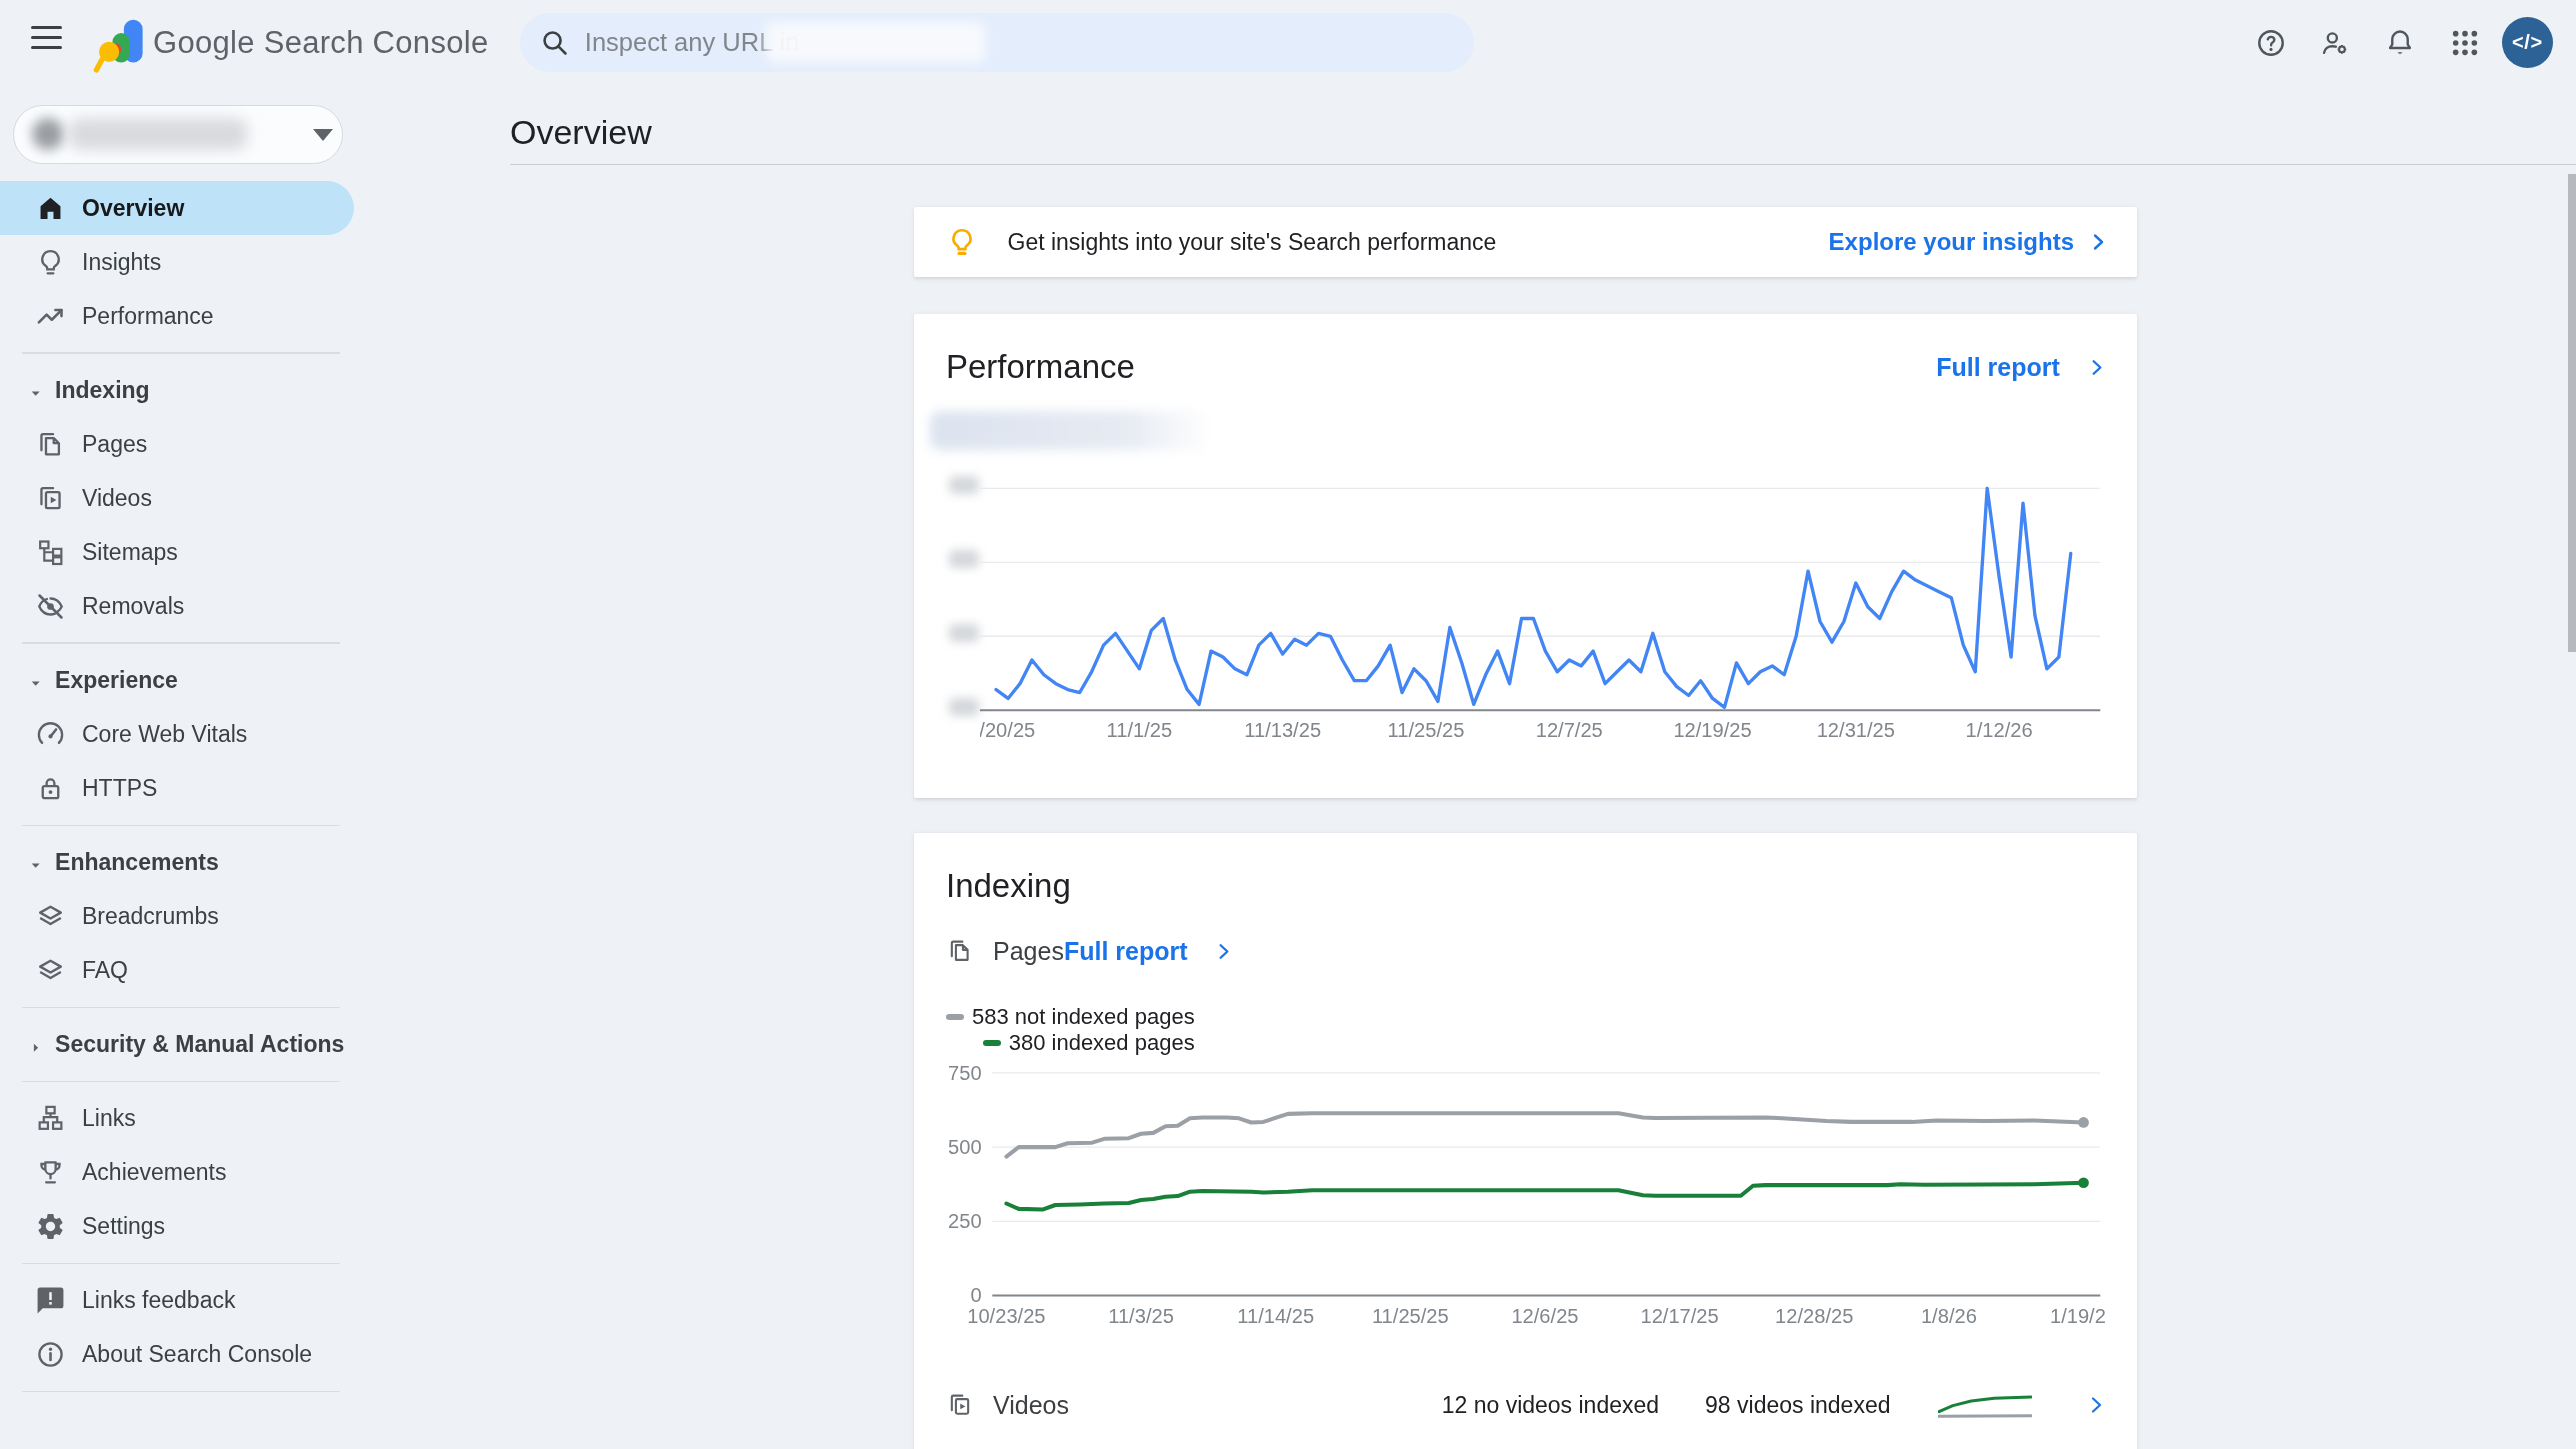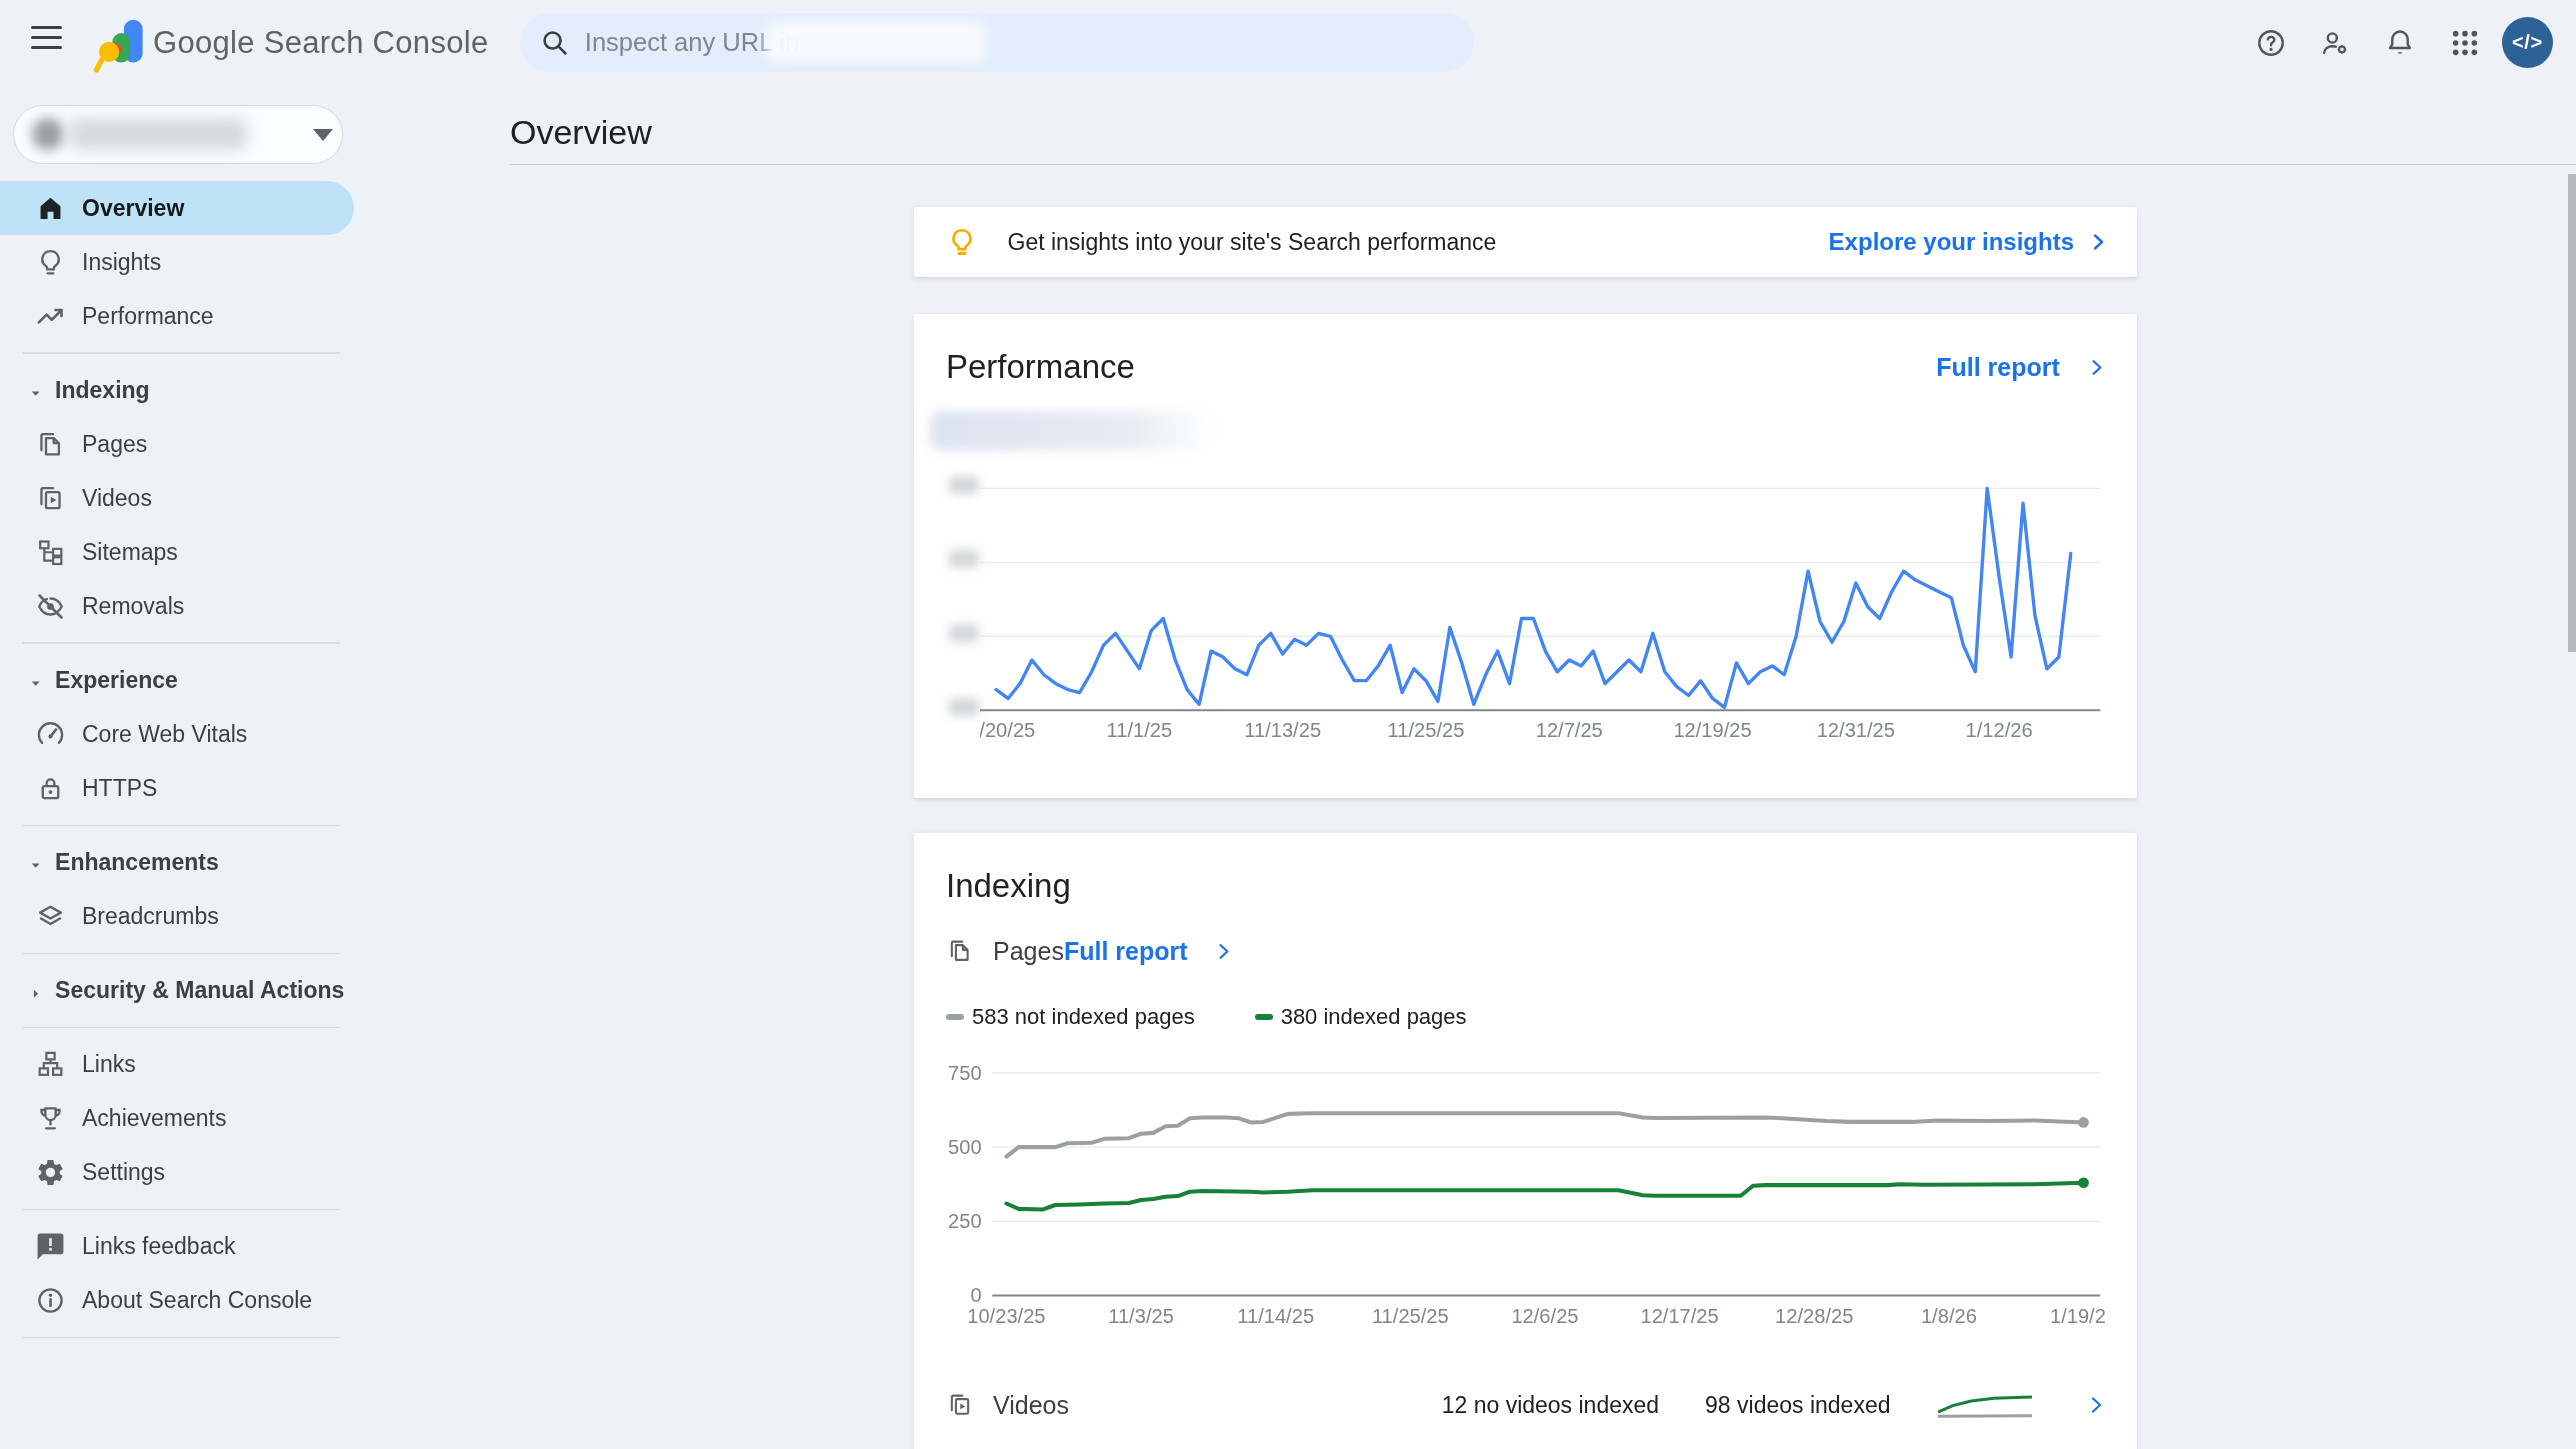--- a/index.html
+++ b/index.html
@@ -73,21 +73,21 @@
     background:linear-gradient(90deg,#dbe3ef 0%,#e7ebf3 70%,rgba(238,241,246,0));filter:blur(5.4px);}
   .ylab-redact{position:absolute;left:35px;width:29.5px;height:18px;border-radius:5.4px;background:#d4d7db;filter:blur(4.7px);}
   
   #idx-card{top:747px;height:644px;}
   .row-flex{position:absolute;left:32px;right:29.5px;display:flex;align-items:center;}
   #pages-row{top:94px;height:48px;}
   #videos-row{top:548px;height:48px;}
   .row-ic{width:28px;height:28px;color:#5f6368;flex:0 0 28px;}
   .row-ic svg{width:28px;height:28px;}
   .row-lab{margin-left:19px;font-size:25px;color:#3c4043;}
-  #idx-legend{position:absolute;left:32px;top:171px;display:flex;align-items:flex-end;font-size:22px;color:#202124;}
+  #idx-legend{position:absolute;left:32px;top:171px;display:flex;align-items:flex-end;font-size:22px;color:#202124;flex-direction:column;}
   .dash{width:18px;height:6.7px;border-radius:3.4px;margin-right:8px;}
   .leg-item{display:flex;align-items:center;margin-right:60px;}
   #vid-stats{margin-left:auto;display:flex;align-items:center;font-size:23px;color:#202124;}
   #vid-stats .vs{margin-left:46px;}
   #sparkline{margin-left:47px;}
   #vid-chev{width:24px;height:24px;margin-left:52px;color:#1a73e8;cursor:pointer;}
   
   #scroll-thumb{position:absolute;left:2568px;top:174px;width:8px;height:478px;background:#b6b9bd;z-index:40;}
   svg text{font-family:"Liberation Sans",sans-serif;}
 </style>
@@ -255,20 +255,27 @@
             <path d="M6.5 9h11L12 14.8Z" fill="currentColor"></path>
           </svg></span>
         <span class="nl">Enhancements</span>
       </div>
       <div class="nav-row">
         <span class="ni"><svg viewBox="0 0 24 24">
             <path d="M12 4.4 20 9l-8 4.6L4 9Z" fill="none" stroke="currentColor" stroke-width="1.8" stroke-linejoin="round"></path>
             <path d="M4 13.2 12 17.8l8-4.6" fill="none" stroke="currentColor" stroke-width="1.8" stroke-linejoin="round"></path>
           </svg></span>
         <span class="nl">Breadcrumbs</span>
+      </div>
+      <div class="nav-row">
+        <span class="ni"><svg viewBox="0 0 24 24">
+            <path d="M12 4.4 20 9l-8 4.6L4 9Z" fill="none" stroke="currentColor" stroke-width="1.8" stroke-linejoin="round"></path>
+            <path d="M4 13.2 12 17.8l8-4.6" fill="none" stroke="currentColor" stroke-width="1.8" stroke-linejoin="round"></path>
+          </svg></span>
+        <span class="nl">FAQ</span>
       </div>
       <div class="nav-div"></div>
       <div class="nav-header">
         <span class="tri"><svg viewBox="0 0 24 24">
             <path d="M9.5 6.5v11L15.3 12Z" fill="currentColor"></path>
           </svg></span>
         <span class="nl">Security &amp; Manual Actions</span>
       </div>
       <div class="nav-div"></div>
       <div class="nav-row">

